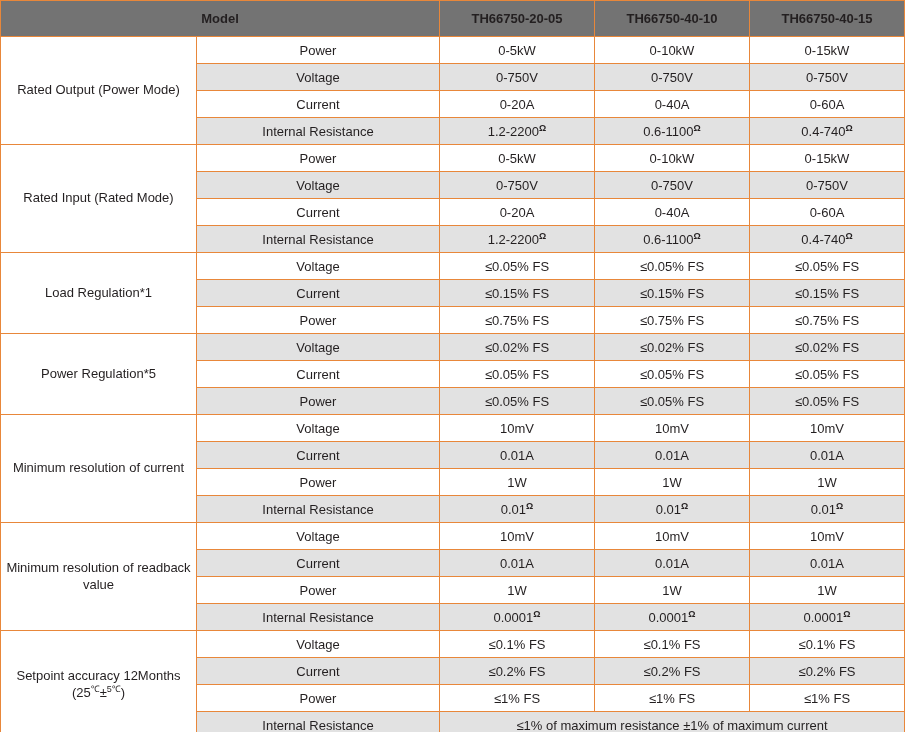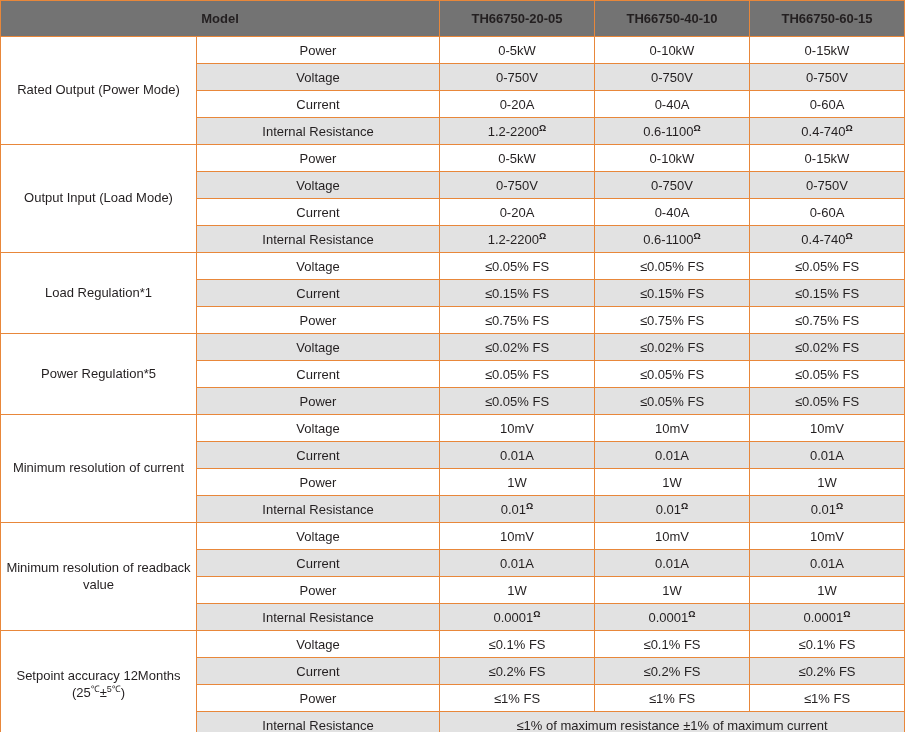--- a/index.html
+++ b/index.html
@@ -68,21 +68,21 @@
     <col class="c-param">
     <col class="c-val">
     <col class="c-val">
     <col class="c-val">
   </colgroup>
   <thead>
     <tr>
       <th colspan="2">Model</th>
       <th>TH66750-20-05</th>
       <th>TH66750-40-10</th>
-      <th>TH66750-60-15</th>
+      <th>TH66750-40-15</th>
     </tr>
   </thead>
   <tbody id="table-body">
       <tr>
         <td class="group" rowspan="4">Rated Output (Power Mode)</td>
         <td class="param">Power</td>
         <td class="val"><span>0-5kW</span></td>
         <td class="val"><span>0-10kW</span></td>
         <td class="val"><span>0-15kW</span></td>
       </tr>
@@ -98,21 +98,21 @@
         <td class="val"><span>0-40A</span></td>
         <td class="val"><span>0-60A</span></td>
       </tr>
       <tr class="shaded">
         <td class="param">Internal Resistance</td>
         <td class="val"><span>1.2-2200</span><span class="sup">Ω</span></td>
         <td class="val"><span>0.6-1100</span><span class="sup">Ω</span></td>
         <td class="val"><span>0.4-740</span><span class="sup">Ω</span></td>
       </tr>
       <tr>
-        <td class="group" rowspan="4">Output Input (Load Mode)</td>
+        <td class="group" rowspan="4">Rated Input (Rated Mode)</td>
         <td class="param">Power</td>
         <td class="val"><span>0-5kW</span></td>
         <td class="val"><span>0-10kW</span></td>
         <td class="val"><span>0-15kW</span></td>
       </tr>
       <tr class="shaded">
         <td class="param">Voltage</td>
         <td class="val"><span>0-750V</span></td>
         <td class="val"><span>0-750V</span></td>
         <td class="val"><span>0-750V</span></td>

